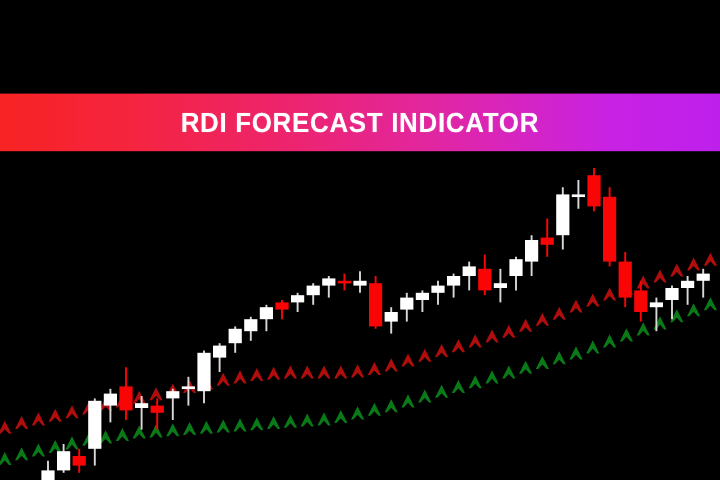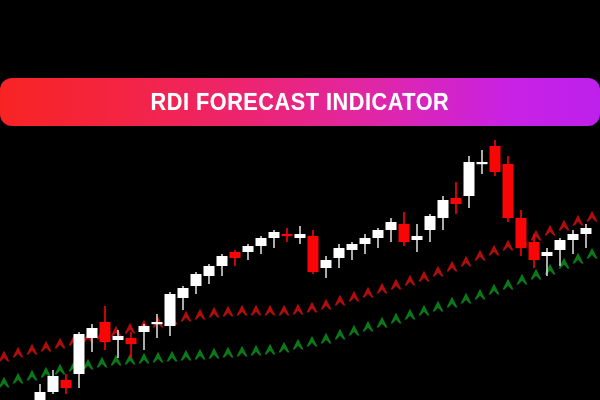--- a/index.html
+++ b/index.html
@@ -15,21 +15,20 @@
     position:absolute;left:0;top:126px;width:600px;height:274px;
     background:#000;overflow:hidden;
   }
   #chart-svg{display:block;width:600px;height:274px;}
 
   
   #title-banner{
     position:absolute;left:0;top:78px;width:600px;height:48px;
     display:flex;align-items:center;justify-content:center;
     background:linear-gradient(90deg,#f72323 0%,#f5243f 18%,#ec2472 42%,#e026a6 62%,#c822e4 85%,#be20ec 100%);
-    border-radius:12px;
   }
   #title-banner .title-text{
     color:#ffffff;
     font-size:23px;
     font-weight:bold;
     letter-spacing:0.6px;
     line-height:1;
     white-space:nowrap;
     transform:scaleX(0.94);
     text-shadow:0 0 1px rgba(255,255,255,.35);

